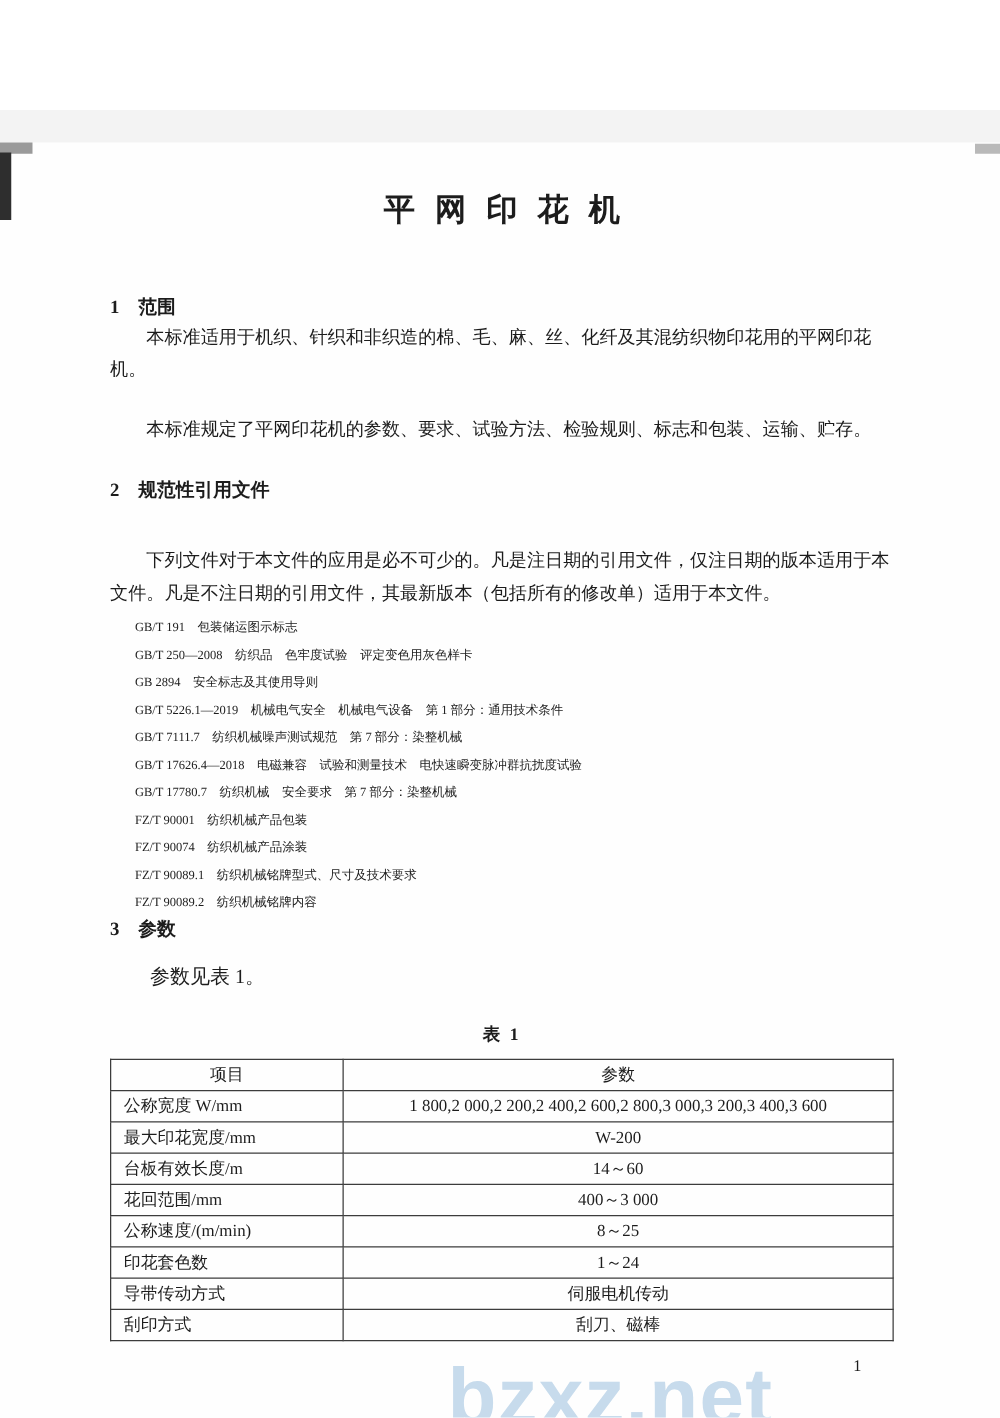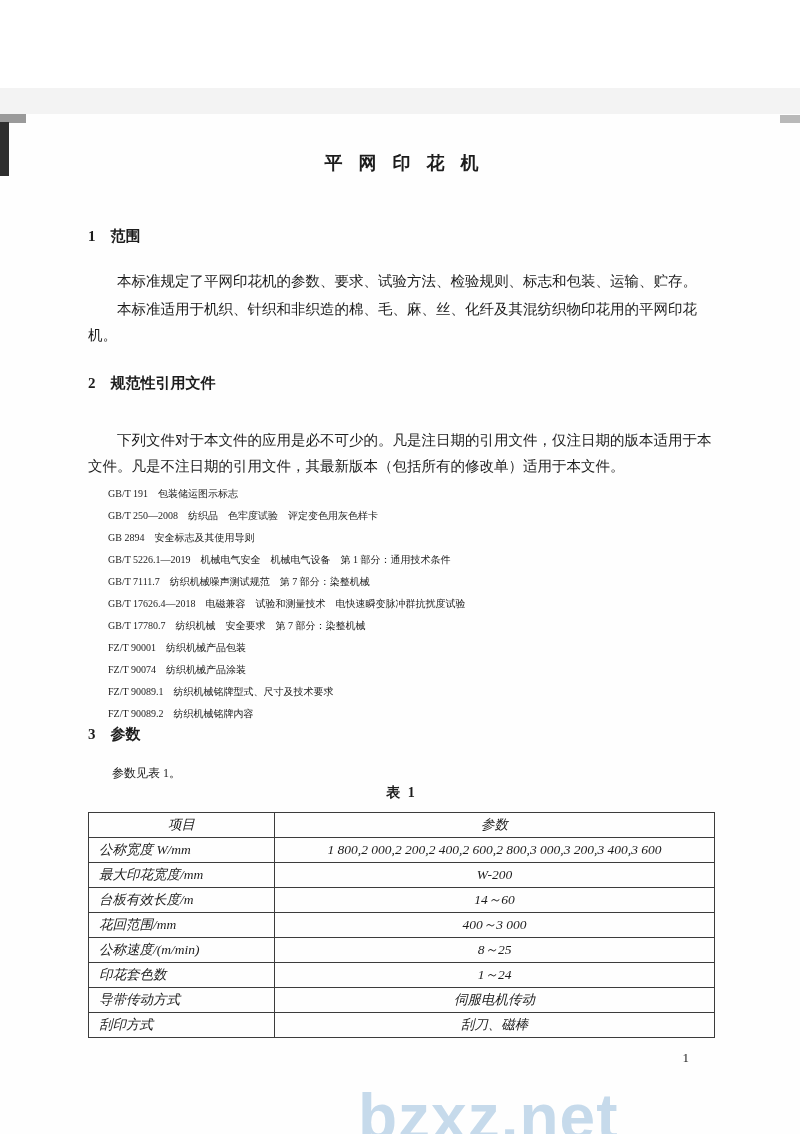--- a/index.html
+++ b/index.html
@@ -25,21 +25,21 @@
 
   .doc-code {
     margin-top:88px;
     text-align:right;
     font-size:15px;
     letter-spacing:0.5px;
   }
   .doc-title {
     margin-top:46px;
     text-align:center;
-    font-size:18px;
+    font-size:25px;
     font-weight:bold;
     letter-spacing:16px;
     padding-left:16px; 
   }
   .sec-heading {
     font-size:15px;
     font-weight:bold;
   }
   .sh1 { margin-top:52px; }
   .sh2 { margin-top:26px; }
@@ -56,38 +56,38 @@
     font-size:14.5px;
     line-height:26px;
     text-indent:2em;
   }
   .ref-list {
     margin-top:4px;
     padding-left:2em;
     font-size:10px;
   }
   .ref-line { line-height:22px; white-space:nowrap; }
-  .table-note { margin-top:18px; font-size:12px; line-height:22px; text-indent:2em; }
+  .table-note { margin-top:18px; font-size:16px; line-height:22px; text-indent:2em; }
   .table-caption {
+    margin-top:26px;
     text-align:center;
     font-size:14px;
     font-weight:bold;
     letter-spacing:2px;
   }
   table.params {
     border-collapse:collapse;
     width:100%;
     margin-top:10px;
     font-size:13.5px;
   }
   .params th, .params td {
     border:1px solid #3c3c3c;
     height:25px;
     padding:2px 6px;
-    font-style:italic;
   }
   .params th { text-align:center; font-weight:normal; }
   .params td.item { width:186px; text-align:left; padding-left:10px; }
   .params td.value { text-align:center; }
   .page-number {
     margin-top:12px;
     text-align:right;
     padding-right:26px;
     font-size:13px;
   }
@@ -112,22 +112,22 @@
   <div class="artifact-tl-smudge"></div>
   <div class="artifact-tr-smudge"></div>
   <div class="artifact-left-strip"></div>
 
   <div class="doc-code">FZ/T 95013—2021</div>
 
   <h1 class="doc-title">平网印花机</h1>
 
   <div>
     <div class="sec-heading sh1">1　范围</div>
+    <p class="body-para tight">本标准适用于机织、针织和非织造的棉、毛、麻、丝、化纤及其混纺织物印花用的平网印花机。</p>
     <p class="body-para">本标准规定了平网印花机的参数、要求、试验方法、检验规则、标志和包装、运输、贮存。</p>
-    <p class="body-para tight">本标准适用于机织、针织和非织造的棉、毛、麻、丝、化纤及其混纺织物印花用的平网印花机。</p>
   </div>
 
   <div>
     <div class="sec-heading sh2">2　规范性引用文件</div>
     <p class="intro-para">下列文件对于本文件的应用是必不可少的。凡是注日期的引用文件，仅注日期的版本适用于本文件。凡是不注日期的引用文件，其最新版本（包括所有的修改单）适用于本文件。</p>
     <div class="ref-list">
       <div class="ref-line">GB/T 191　包装储运图示标志</div>
       <div class="ref-line">GB/T 250—2008　纺织品　色牢度试验　评定变色用灰色样卡</div>
       <div class="ref-line">GB 2894　安全标志及其使用导则</div>
       <div class="ref-line">GB/T 5226.1—2019　机械电气安全　机械电气设备　第 1 部分：通用技术条件</div>

